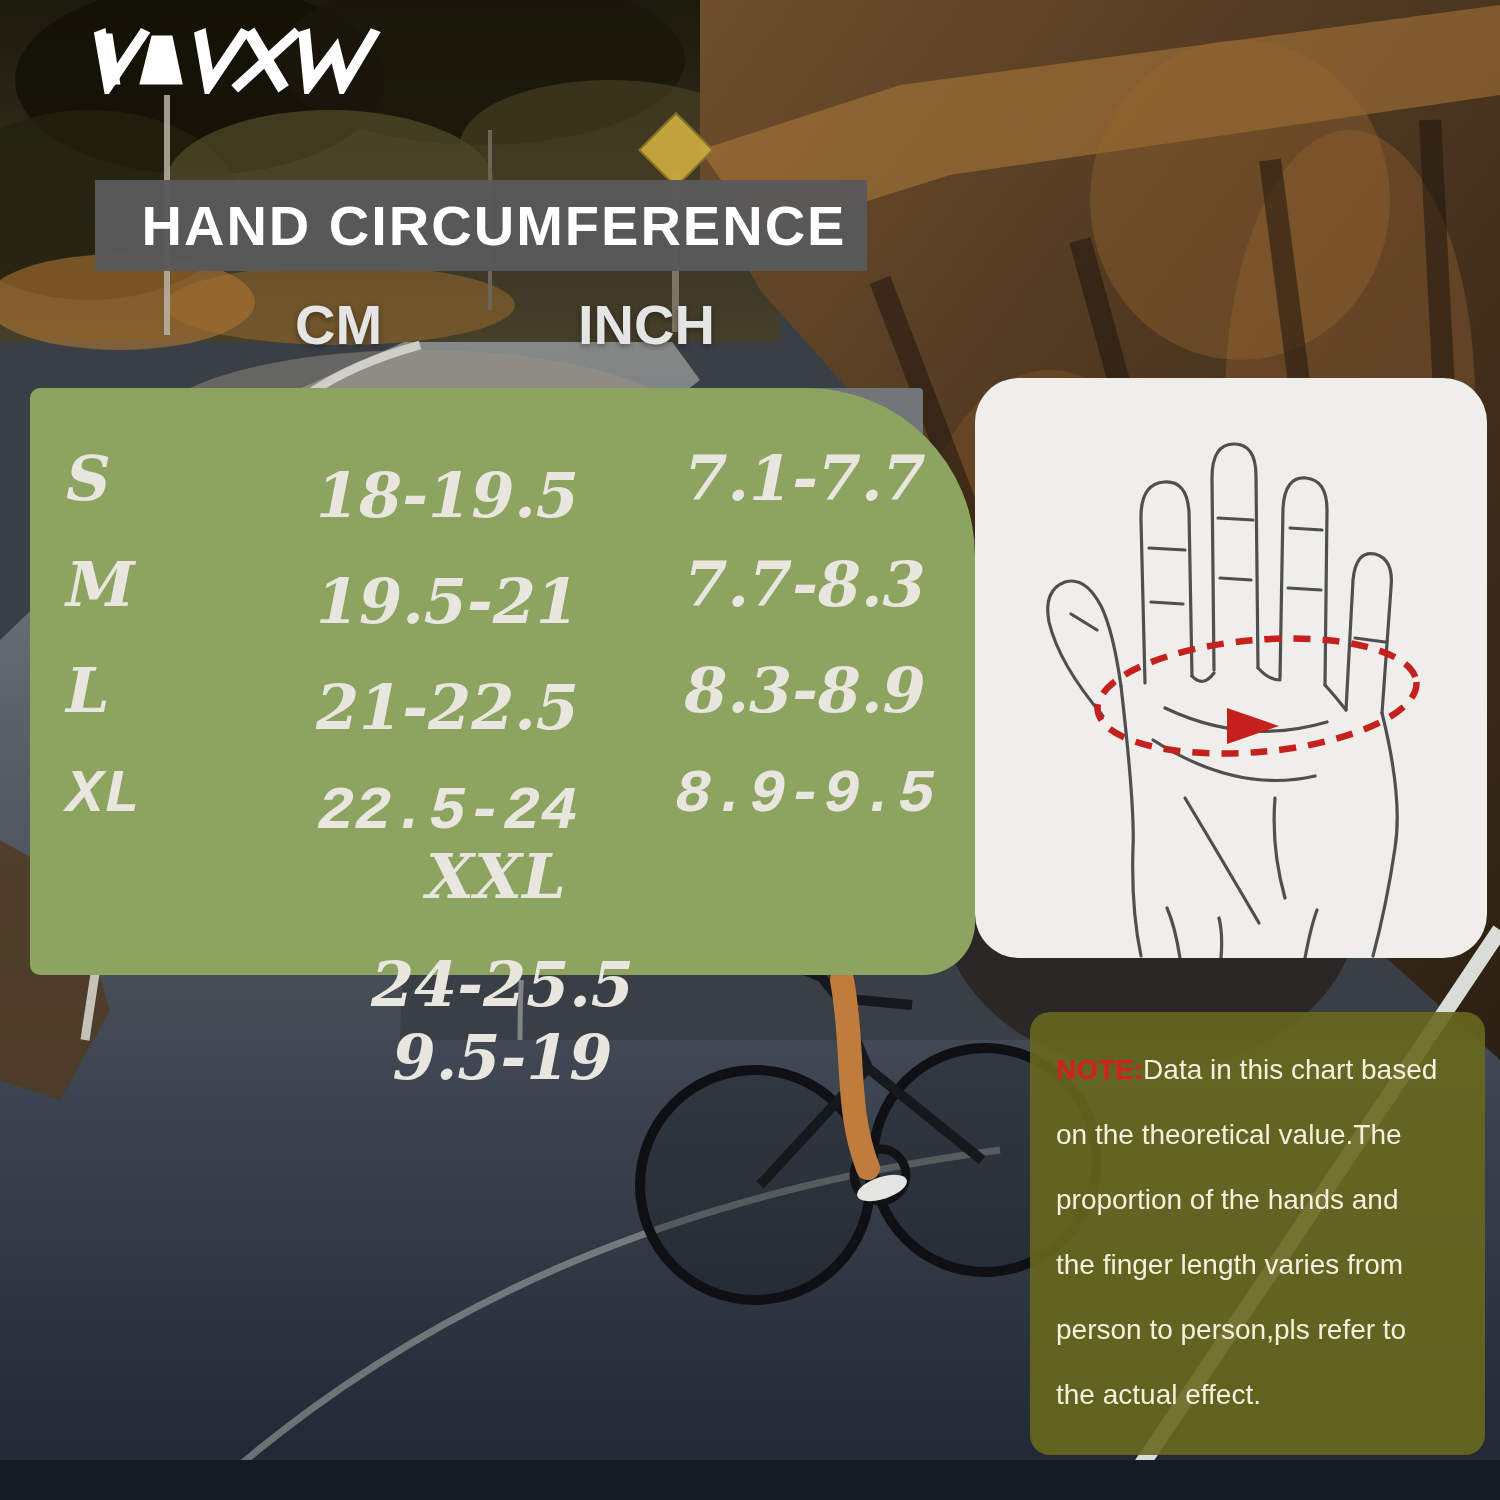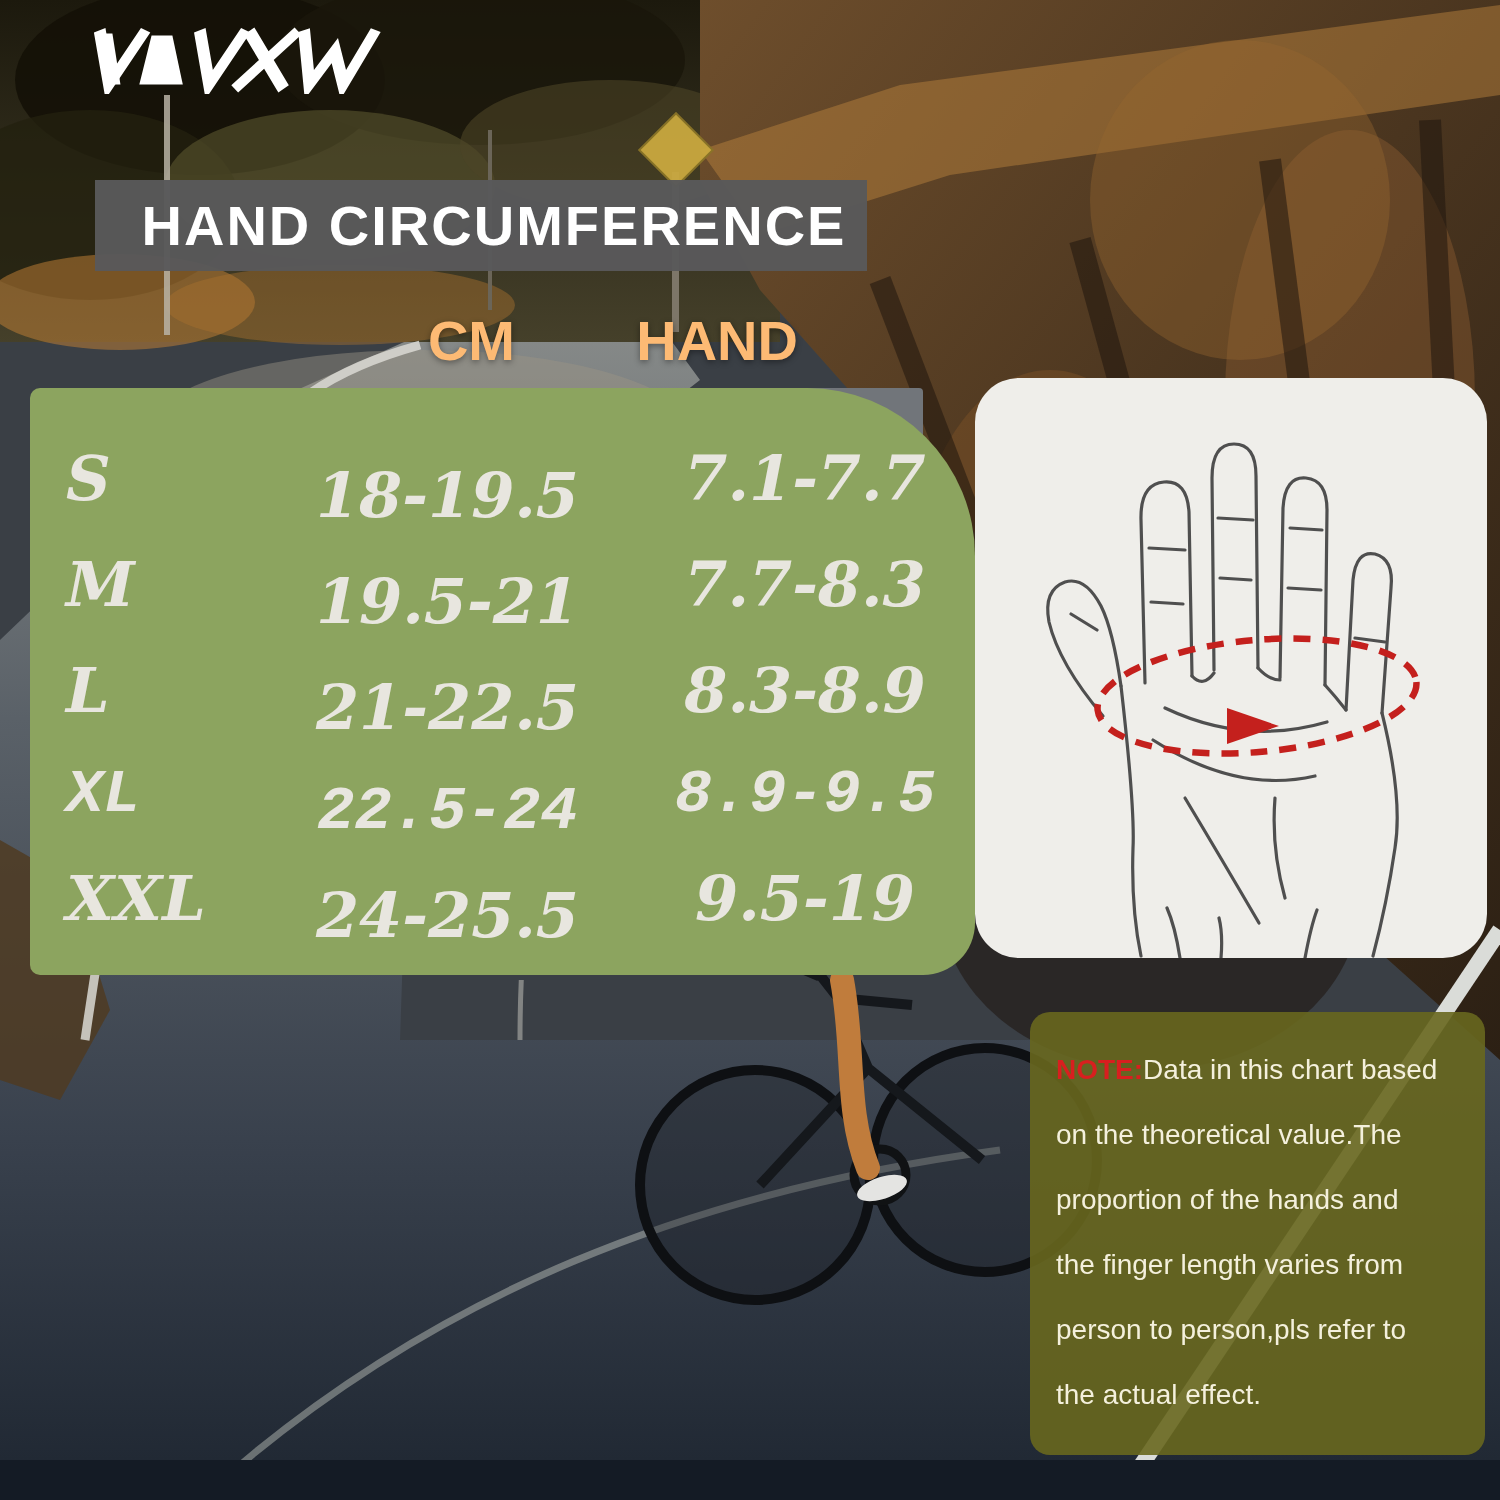--- a/index.html
+++ b/index.html
@@ -8,35 +8,35 @@
   .abs{position:absolute;}
   
   #bg{position:absolute;left:0;top:0;width:1500px;height:1500px;}
   
   .logo{left:38px;top:26px;width:400px;height:68px;}
   
   .title-bar{left:95px;top:180px;width:746px;height:91px;background:rgba(89,89,90,.97);
              display:flex;align-items:center;justify-content:center;padding-left:26px;}
   .title-bar span{color:#fff;font-size:56px;font-weight:700;letter-spacing:2px;white-space:nowrap;}
   
-  .unit{color:#fdba74;font-size:56px;font-weight:700;width:220px;text-align:right;top:308px;
+  .unit{color:#e5e5e5;font-size:56px;font-weight:700;width:220px;text-align:left;top:292px;
         text-shadow:0 2px 6px rgba(0,0,0,.4);}
   .unit.cm{left:295px;}
   .unit.inch{left:578px;}
   
   .gray-offset{left:100px;top:388px;width:823px;height:255px;background:#71757a;border-radius:4px;}
   .green-panel{left:30px;top:388px;width:945px;height:587px;background:#8ca45f;
                border-radius:10px 168px 52px 10px;}
   .trow{position:absolute;left:0;width:100%;height:92px;display:flex;align-items:center;
         font-family:"DejaVu Serif",serif;font-style:italic;font-weight:700;
         font-size:62px;color:#e8e6df;}
   .trow .sz{width:225px;padding-left:36px;box-sizing:border-box;}
   .trow .cmv{width:385px;text-align:center;margin-top:35px;}
   .trow .inv{width:330px;text-align:center;}
-  .r1{top:44px;} .r2{top:150px;} .r3{top:256px;} .r4{top:360px;font-family:Liberation Mono, monospace;} .r5{top:464px;}
+  .r1{top:44px;} .r2{top:150px;} .r3{top:256px;} .r4{top:360px;font-family:Liberation Mono, monospace;} .r5{top:452px;flex-direction:column;}
   
   .hand-card{left:975px;top:378px;width:512px;height:580px;background:#efeeea;border-radius:44px;}
   
   .panel-olive{background:rgba(104,103,30,.9);border-radius:20px;}
   .guide-panel{left:14px;top:1012px;width:992px;height:453px;}
   .note-panel{left:1030px;top:1012px;width:455px;height:443px;box-sizing:border-box;
               padding:26px 31px 0 26px;}
   .guide-heading{left:34px;top:14px;font-size:52px;font-weight:700;color:#2da0da;
                  white-space:nowrap;transform:scaleX(.95);transform-origin:0 0;}
   .step{left:34px;font-size:35px;font-weight:700;color:#f2efe3;white-space:pre-line;
@@ -138,21 +138,21 @@
       <polygon points="18,8 34,8 56,62 40,62"></polygon>
       <polygon points="76,10 98,10 122,62 76,62"></polygon>
     </g>
   </svg>
 
   <div class="abs title-bar">
     <span>HAND CIRCUMFERENCE</span>
   </div>
 
   <div class="abs unit cm">CM</div>
-  <div class="abs unit inch">HAND</div>
+  <div class="abs unit inch">INCH</div>
 
   <div class="abs gray-offset"></div>
 
   <div class="abs green-panel">
     <div class="trow r1">
       <span class="sz">S</span>
       <span class="cmv">18-19.5</span>
       <span class="inv">7.1-7.7</span>
     </div>
     <div class="trow r2">

